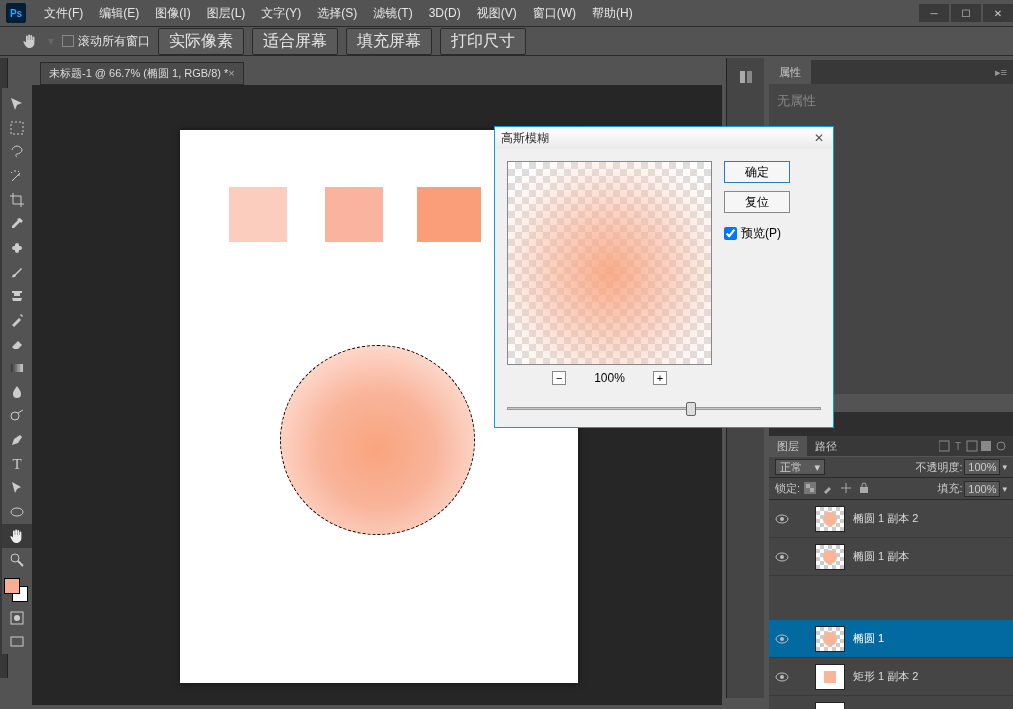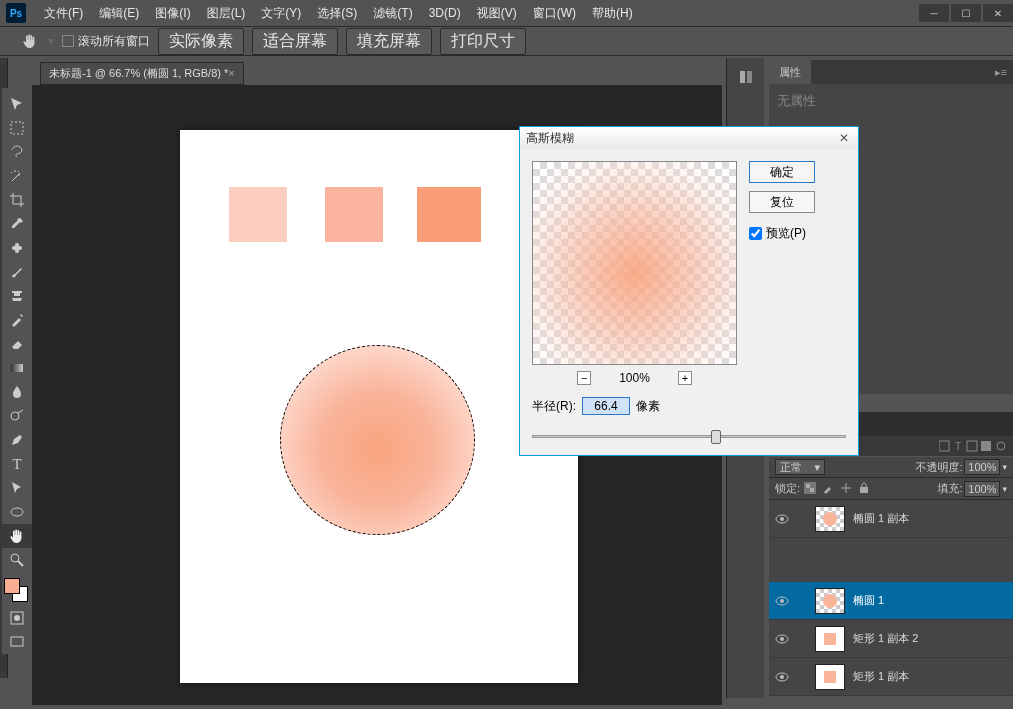--- a/index.html
+++ b/index.html
@@ -76,21 +76,21 @@
 .eye { width:14px; height:14px; display:flex; align-items:center; justify-content:center; color:#bbb;}
 .thumb { width:30px; height:26px; background:#fff; border:1px solid #222; display:flex; align-items:center; justify-content:center; position:relative;}
 .thumb.checker::before { content:""; position:absolute; inset:0; background:
  repeating-conic-gradient(#ccc 0 25%, #fff 0 50%) 0 0/8px 8px;}
 .thumb .dot { width:14px; height:14px; background:#f9b49a; border-radius:50%; position:relative;}
 .thumb .sq { width:12px; height:12px; background:#f9b49a; position:relative;}
 .layer-name { color:#ddd;}
 .layer.sel .layer-name { color:#fff;}
 
 
-.dlg { position:absolute; left:519px; top:126px; width:340px; background:#f0f0f0; border:1px solid #0a9fdc; }
+.dlg { position:absolute; left:494px; top:126px; width:340px; background:#f0f0f0; border:1px solid #0a9fdc; }
 .dlg-title { height:22px; background:linear-gradient(#fff,#eaeaea); display:flex; align-items:center; padding:0 6px; font-size:12px; color:#333;}
 .dlg-title .dclose { margin-left:auto; width:16px; height:16px; display:flex; align-items:center; justify-content:center; color:#555; font-size:12px;}
 .dlg-body { padding:12px; display:flex; gap:12px;}
 .preview-box { width:205px; }
 .preview-img { width:205px; height:204px; border:1px solid #888; background:
  radial-gradient(circle at 50% 55%, rgba(249,164,126,.9) 0%, rgba(249,180,154,.6) 40%, rgba(253,212,198,.3) 70%, rgba(255,255,255,0) 90%),
  repeating-conic-gradient(#ddd 0 25%, #fff 0 50%) 0 0/14px 14px;}
 .preview-ctrl { display:flex; align-items:center; justify-content:center; gap:28px; margin-top:6px; font-size:12px;}
 .pm-btn { width:14px; height:14px; border:1px solid #888; display:flex; align-items:center; justify-content:center; font-size:11px; background:#fff;}
 .dlg-right { display:flex; flex-direction:column; gap:8px; }
@@ -375,20 +375,33 @@
         <span class="eye">
           <svg width="14" height="10">
             <ellipse cx="7" cy="5" rx="6" ry="4" fill="none" stroke="#bbb"></ellipse>
             <circle cx="7" cy="5" r="2" fill="#bbb"></circle>
           </svg>
         </span>
         <span style="width:10px"></span>
         <span class="thumb checker">
           <span class="dot"></span>
         </span>
+        <span class="layer-name">椭圆 1 副本 2</span>
+      </div>
+      <div class="layer">
+        <span class="eye">
+          <svg width="14" height="10">
+            <ellipse cx="7" cy="5" rx="6" ry="4" fill="none" stroke="#bbb"></ellipse>
+            <circle cx="7" cy="5" r="2" fill="#bbb"></circle>
+          </svg>
+        </span>
+        <span style="width:10px"></span>
+        <span class="thumb checker">
+          <span class="dot"></span>
+        </span>
         <span class="layer-name">椭圆 1 副本</span>
       </div>
       <div class="layer sel">
         <span class="eye">
           <svg width="14" height="10">
             <ellipse cx="7" cy="5" rx="6" ry="4" fill="none" stroke="#bbb"></ellipse>
             <circle cx="7" cy="5" r="2" fill="#bbb"></circle>
           </svg>
         </span>
         <span style="width:10px"></span>
@@ -442,22 +455,17 @@
     </div>
     <div class="dlg-right">
       <div class="dbtn primary">确定</div>
       <div class="dbtn">复位</div>
       <label class="dchk">
         <input type="checkbox" checked="" style="">
         <span>预览(P)</span>
       </label>
     </div>
   </div>
-  <div class="rad-row">
-    <span>半径(R):</span>
-    <input class="rad-input" value="66.4" style="">
-    <span>像素</span>
-  </div>
   <div class="slider">
     <div class="slider-track"></div>
     <div class="slider-thumb" id="slider-thumb" style="left: 57%;"></div>
   </div>
 </div>
 
 </body></html>

